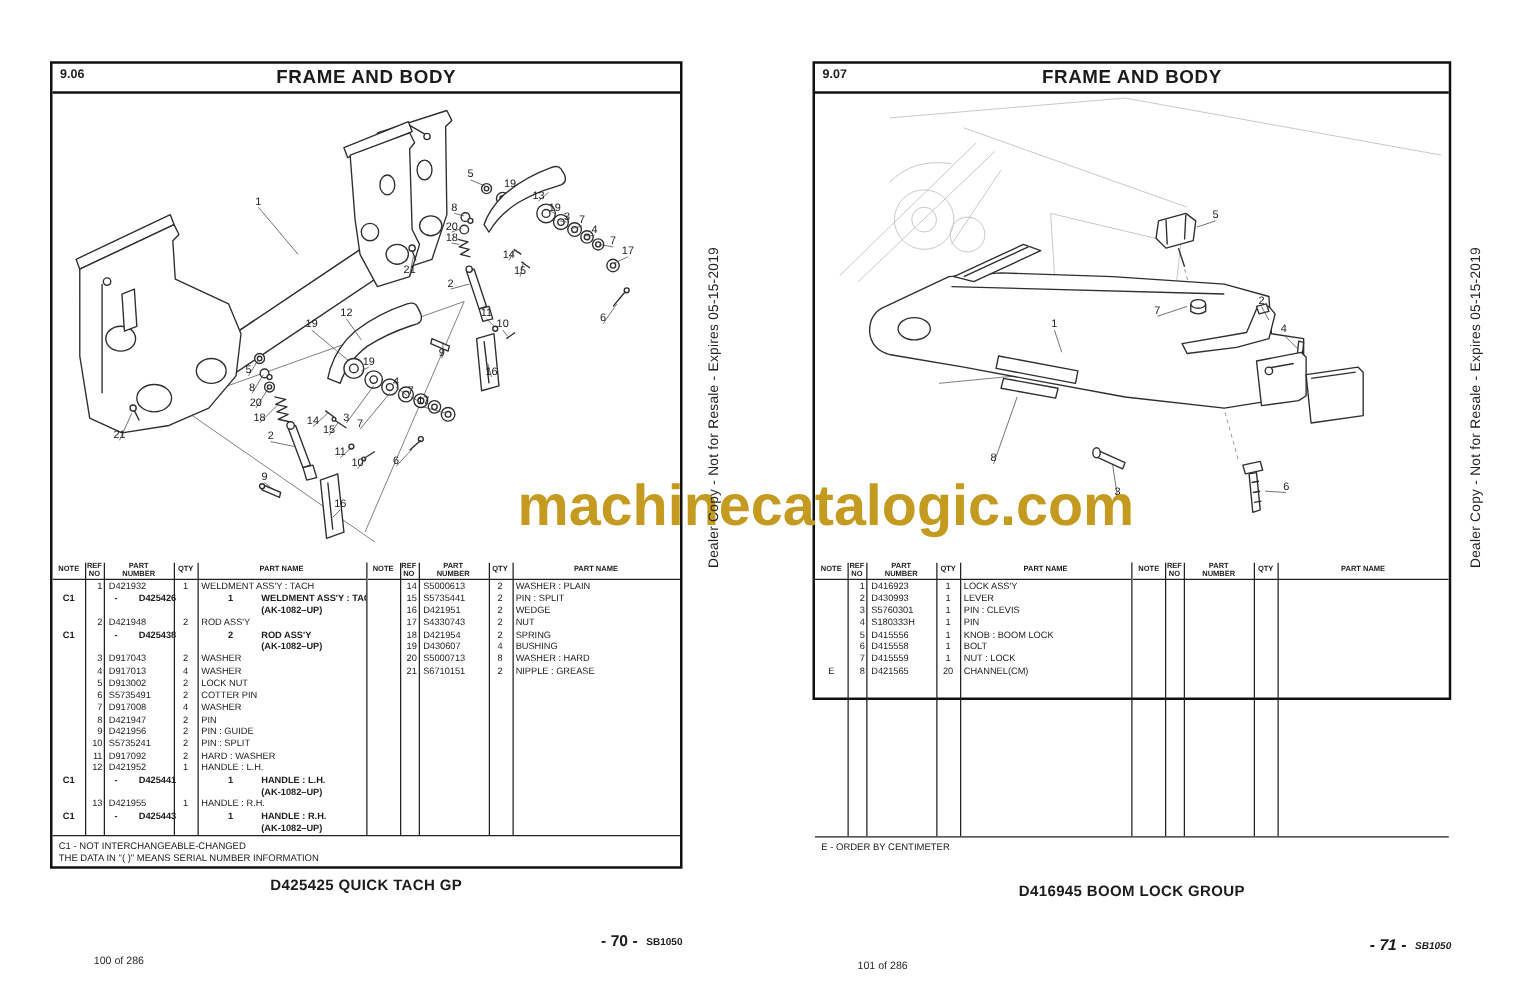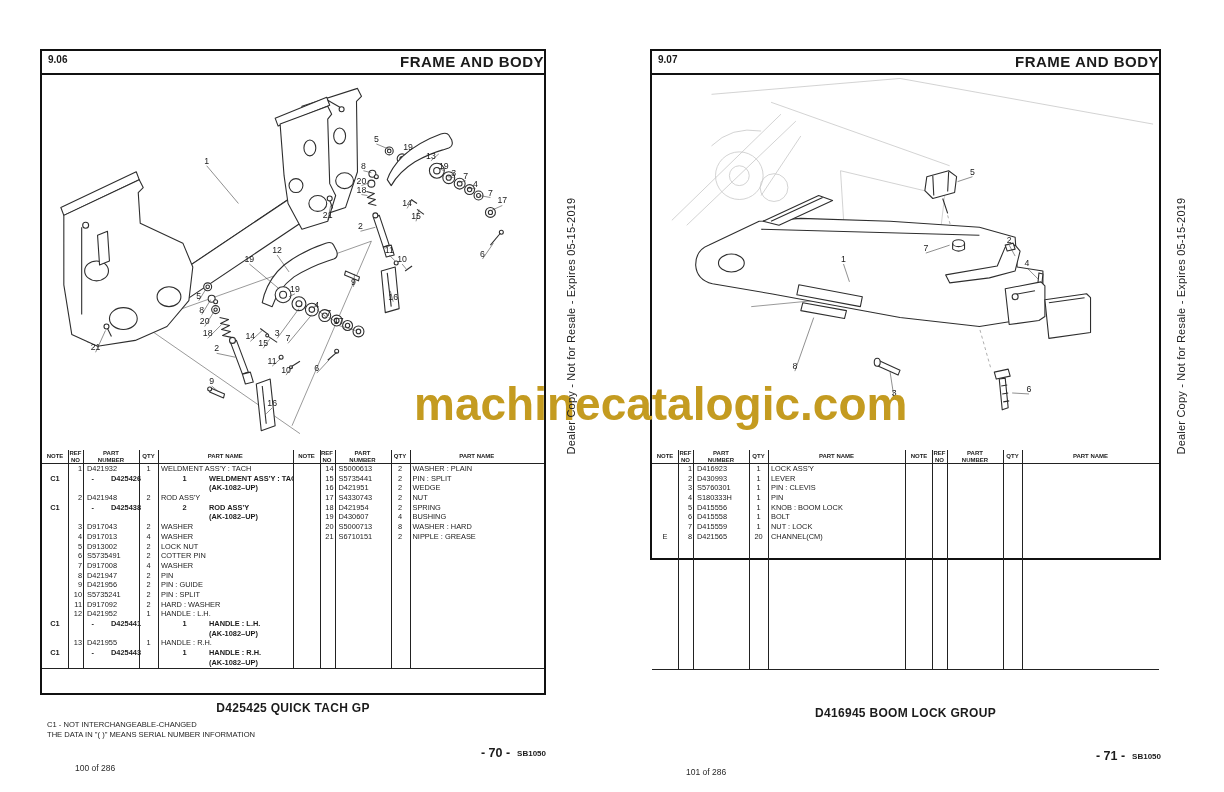--- a/index.html
+++ b/index.html
@@ -16,21 +16,21 @@
     background:#fff;
     border:2px solid #111;
     display:flex;
     flex-direction:column;
   }
   #page-left  { left:40px;  top:49px; width:506px; height:646px; }
   #page-right { left:650px; top:49px; width:511px; height:511px; }
 
   .ph { height:24px; border-bottom:2px solid #111; position:relative; flex:none; }
   .ph .sec { position:absolute; left:6px; top:3px; font-weight:bold; font-size:10px; }
-  .ph .title { text-align:right; font-weight:bold; font-size:15px; line-height:21px; letter-spacing:.5px; }
+  .ph .title { text-align:center; font-weight:bold; font-size:15px; line-height:21px; letter-spacing:.5px; }
 
   .diagram { flex:none; height:375px; width:100%; display:block; }
 
   
   .art path, .art circle, .art ellipse { fill:#fff; stroke:#2e2e2e; stroke-width:1.1; stroke-linejoin:round; }
   .art .ln, .art path.ln { fill:none; }
   .thin path { stroke:#555; stroke-width:.6; fill:none; }
   .ghost path, .ghost circle { stroke:#c7c7c7; stroke-width:.8; fill:none; }
   .callouts line { stroke:#444; stroke-width:.6; }
   .callouts text { font-family:"Liberation Sans",sans-serif; font-size:8.8px; fill:#1b1b1b; text-anchor:middle; }
@@ -47,29 +47,29 @@
   .thead > div { display:flex; align-items:center; justify-content:center; height:100%; line-height:1.1; text-align:center; }
   .trow { display:flex; height:9.7px; font-size:7.4px; line-height:9.9px; white-space:nowrap; }
   .trow.b { font-weight:bold;gap:12px; }
   .c-note { width:26px; text-align:center; flex:none; }
   .c-ref  { width:15px; text-align:right; padding-right:1px; flex:none; }
   .c-part { width:56px; padding-left:4px; flex:none; }
   .c-qty  { width:19px; text-align:center; flex:none; }
   .c-name { flex:1; padding-left:3px; overflow:hidden; }
   .thead .c-ref, .thead .c-part, .thead .c-name { padding:0; text-align:center; }
 
-  .footnote { flex:1; padding:3px 5px 0 5px; font-size:7.6px; line-height:1.3;margin-top:48px; }
+  .footnote { flex:1; padding:3px 5px 0 5px; font-size:7.6px; line-height:1.3; }
 
   .caption { position:absolute; font-weight:bold; font-size:12px; text-align:center; letter-spacing:.3px; }
   #cap-left  { left:40px;  width:506px; top:701px; }
   #cap-right { left:650px; width:511px; top:706px; }
 
   .pageno { position:absolute; text-align:right; font-weight:bold; font-size:12.5px; }
   #pn-left  { left:40px;  width:506px; top:746px; }
-  #pn-right { left:650px; width:511px; top:749px; }
+  #pn-right { left:650px; width:511px; top:749px;font-style:italic; }
   .pageno .code { font-size:8px; margin-left:7px; vertical-align:1px; }
 
   .sheet { position:absolute; font-size:8.5px; color:#2a2a2a; }
   #sh-left  { left:75px;  top:763px; }
   #sh-right { left:686px; top:767px; }
 
   .dealer {
     position:absolute; width:290px; text-align:center;
     transform:rotate(-90deg);
     font-size:11px; color:#222; z-index:6; letter-spacing:.2px;
@@ -676,20 +676,23 @@
         <div class="col-line" style="left: 116px;"></div>
         <div class="thead">
           <div class="c-note">NOTE</div>
           <div class="c-ref">REF<br>NO</div>
           <div class="c-part">PART<br>NUMBER</div>
           <div class="c-qty">QTY</div>
           <div class="c-name">PART NAME</div>
         </div>
       </div>
   </div>
+  <div class="footnote" id="fn-1">
+      <div>E - ORDER BY CENTIMETER</div>
+    </div>
 </div>
 
 <div class="caption" id="cap-left">D425425  QUICK TACH GP</div>
 <div class="caption" id="cap-right">D416945  BOOM LOCK GROUP</div>
 
 <div class="pageno" id="pn-left">
   <span>- 70 -</span><span class="code">SB1050</span>
 </div>
 <div class="pageno" id="pn-right">
   <span>- 71 -</span><span class="code">SB1050</span>

